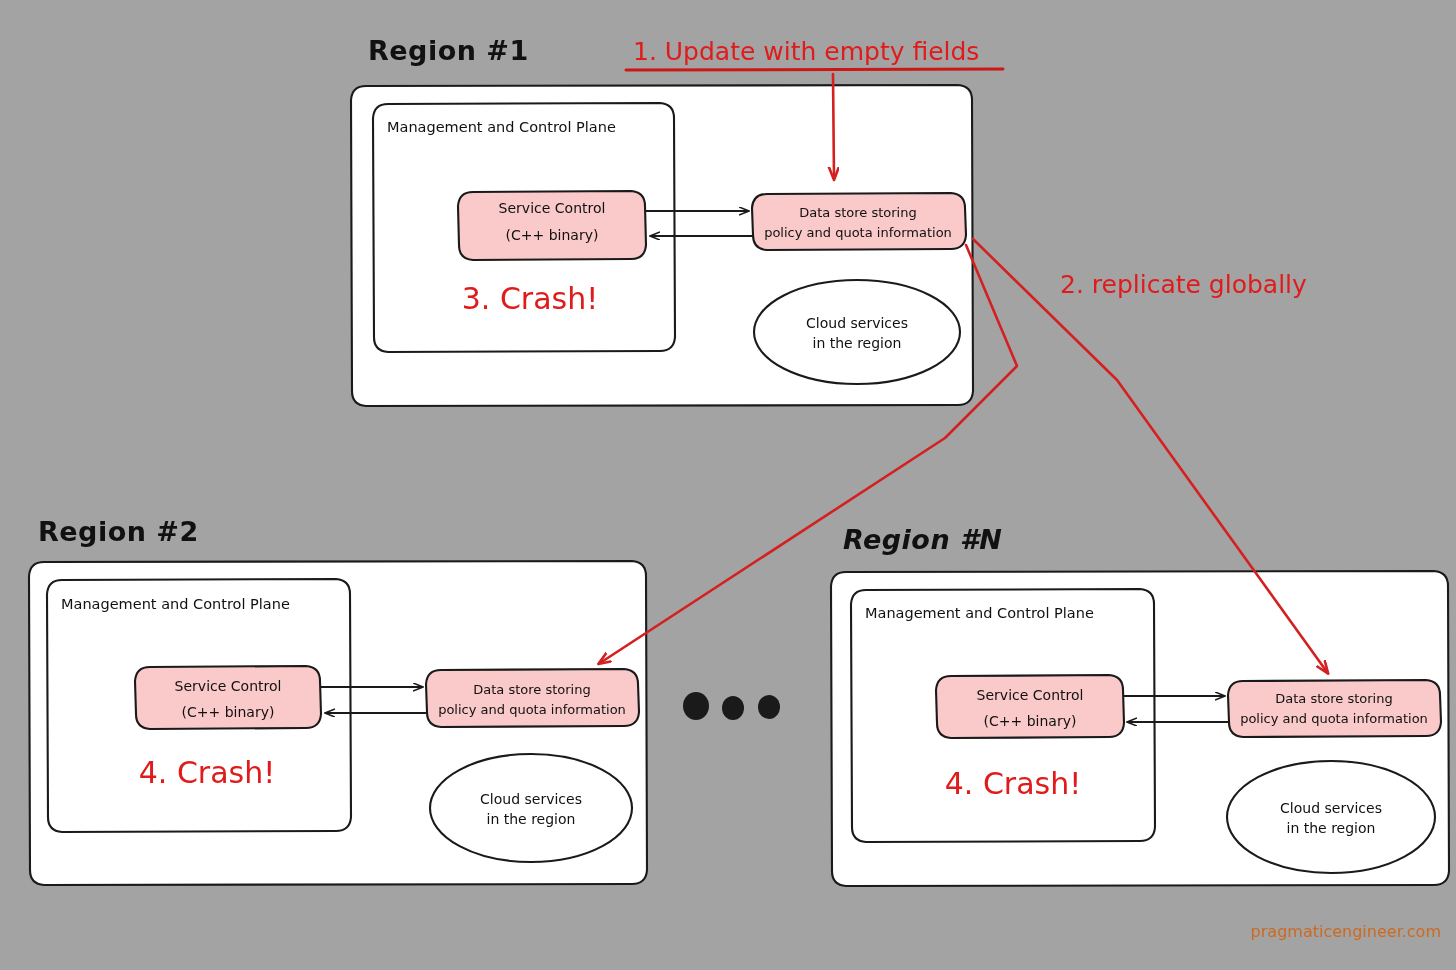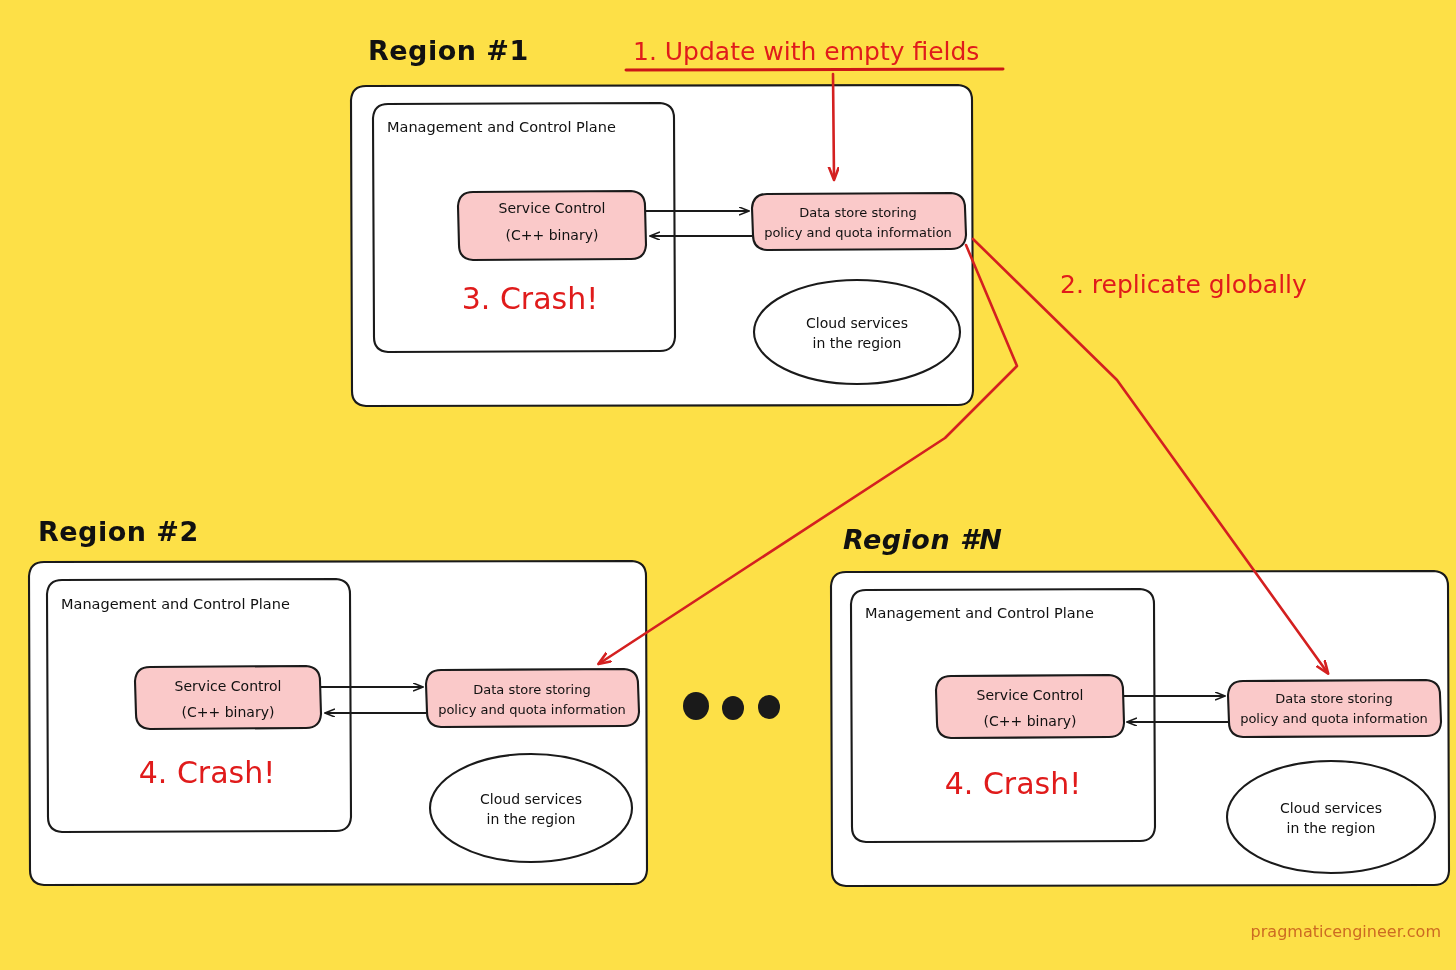--- a/index.html
+++ b/index.html
@@ -1,17 +1,17 @@
 <!DOCTYPE html>
 <html><head>
 <meta charset="utf-8">
 <style>
   html,body{margin:0;padding:0;background:#ffffff;}
   body{width:1456px;height:970px;overflow:hidden;font-family:"DejaVu Sans",sans-serif;}
-  #stage{position:relative;width:1456px;height:970px;background:#fde047;}
+  #stage{position:relative;width:1456px;height:970px;background:#a3a3a3;}
   svg#diagram{position:absolute;left:0;top:0;width:1456px;height:970px;}
 
   .region-title{font-family:"DejaVu Sans",sans-serif;font-size:27px;font-weight:600;fill:#111111;letter-spacing:.5px;}
   .region-title-n{font-style:italic;}
   .plane-label{font-family:"DejaVu Sans",sans-serif;font-size:14.5px;fill:#111;}
   .box-text{font-family:"DejaVu Sans",sans-serif;font-size:14px;fill:#111;}
   .box-text-sm{font-family:"DejaVu Sans",sans-serif;font-size:13px;fill:#111;}
   .ellipse-text{font-family:"DejaVu Sans",sans-serif;font-size:14px;fill:#111;}
   .crash-text{font-family:"DejaVu Sans",sans-serif;font-size:30px;fill:#e01b1b;}
   .annot-text{font-family:"DejaVu Sans",sans-serif;font-size:25px;fill:#e01b1b;}

